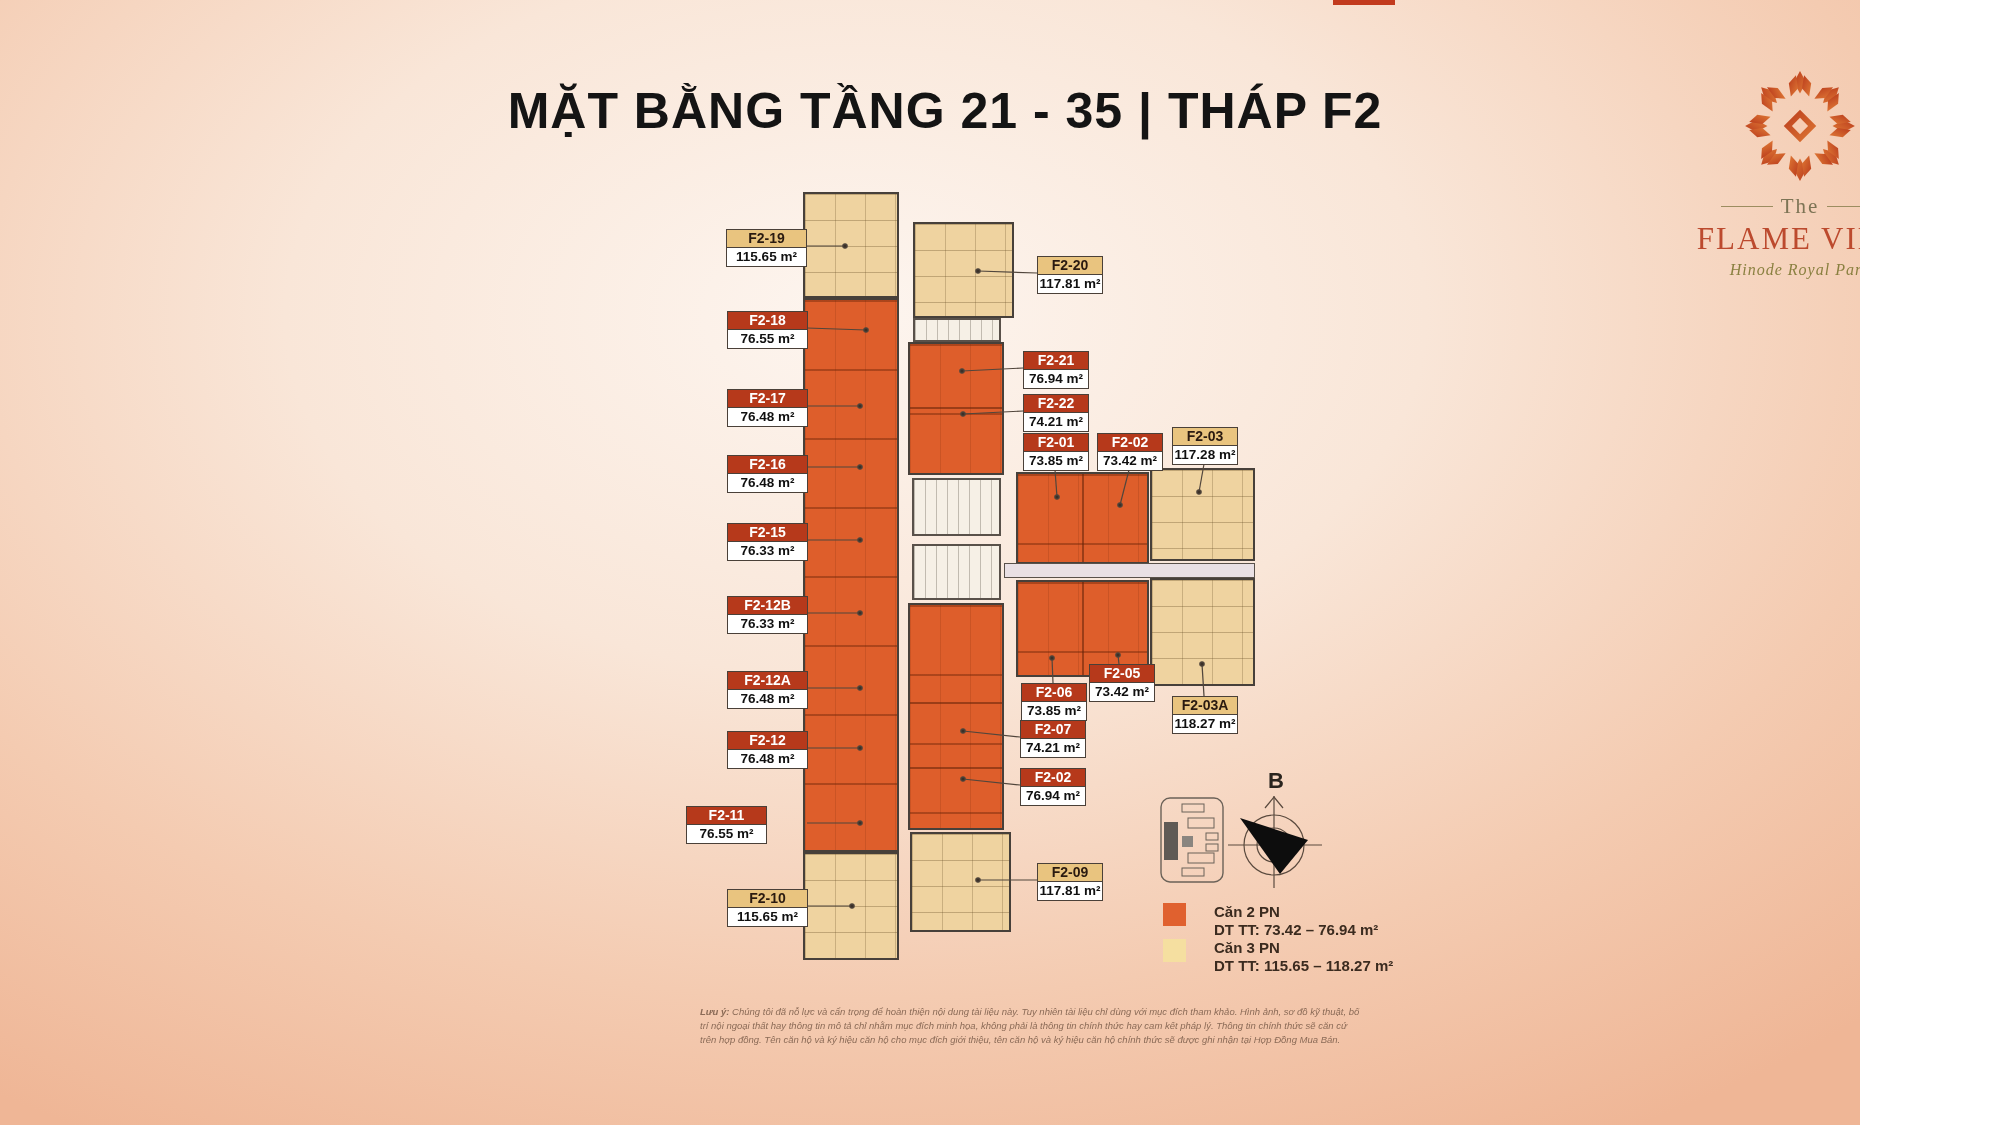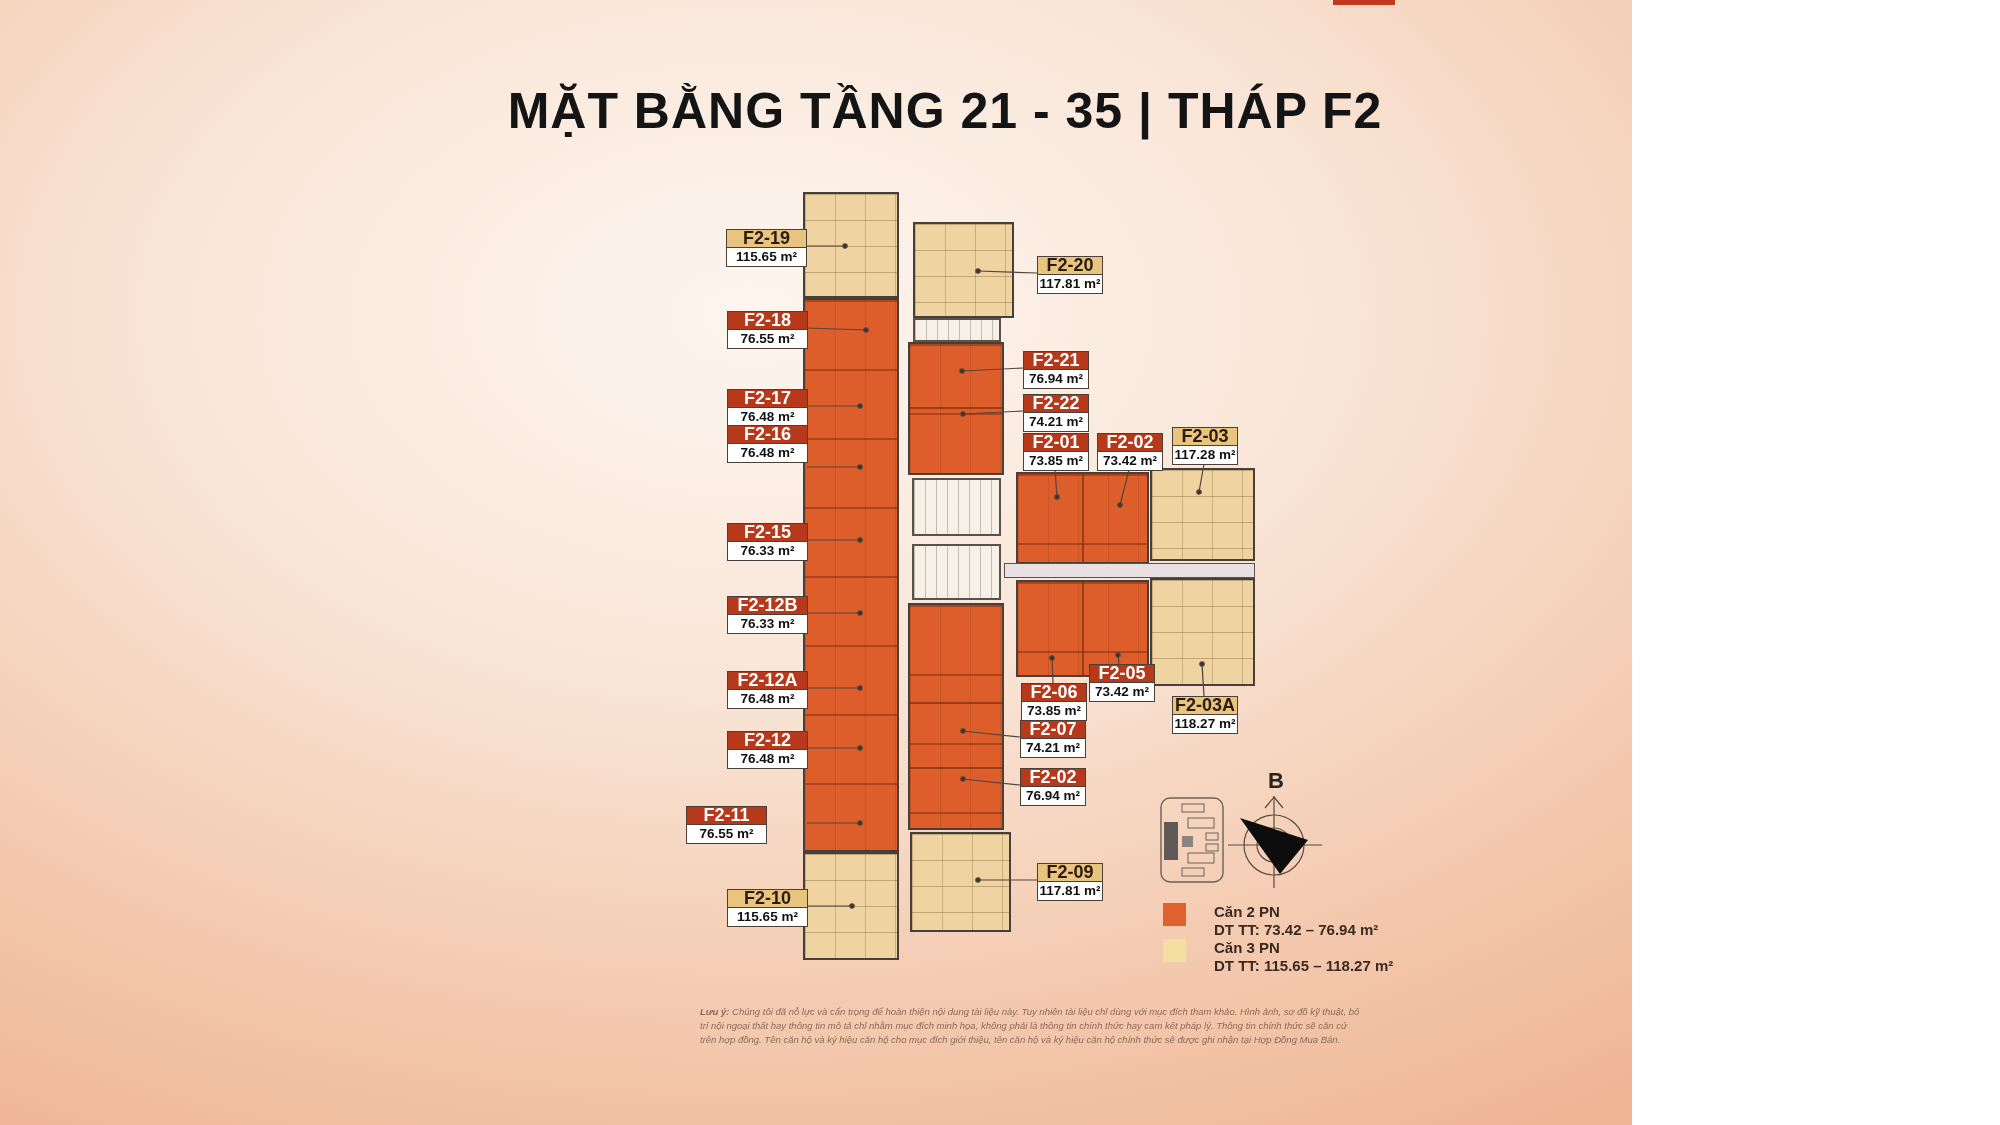--- a/index.html
+++ b/index.html
@@ -1,17 +1,17 @@
 <!DOCTYPE html>
 <html><head>
 <meta charset="utf-8">
 <style>
   html,body{margin:0;padding:0;}
   .stage{
-    position:relative;width:1632px;height:1125px;overflow:hidden;
+    position:relative;width:1860px;height:1125px;overflow:hidden;
     font-family:"Liberation Sans",sans-serif;
     background:
       radial-gradient(ellipse 1500px 950px at 46% 28%, #FDF5EF 0%, #F9E6D8 38%, #F4CBB1 72%, #EFB696 100%);
   }
   
   .title{
     position:absolute;left:0;top:82px;width:1890px;text-align:center;
     font-size:50px;font-weight:700;letter-spacing:1px;color:#141414;
   }
   
@@ -43,21 +43,21 @@
   }
   .hall{background:#E9E0E4;border:1.5px solid #59514a;}
   .vdiv{position:absolute;top:0;width:2px;height:100%;background:rgba(100,35,8,.55);}
   .hdiv{position:absolute;left:0;height:2px;width:100%;background:rgba(100,35,8,.55);}
   
   .lb{position:absolute;box-sizing:border-box;text-align:center;}
   .lb-left{width:81px;}
   .lb-mid{width:66px;}
   .lb .head{
     box-sizing:border-box;border:1px solid #4a4038;border-bottom:none;
-    font-weight:700;font-size:18px;line-height:17px;height:18px;color:#fff;background:#B6391B;
+    font-weight:700;font-size:14px;line-height:17px;height:18px;color:#fff;background:#B6391B;
   }
   .lb.t3 .head{background:#E9C47F;color:#2a1a10;}
   .lb .val{
     box-sizing:border-box;border:1px solid #4a4038;background:#fff;
     font-weight:700;font-size:13.5px;line-height:18px;height:20px;color:#101010;white-space:nowrap;
   }
   
   .legend-item{position:absolute;display:flex;gap:28px;}
   .legend-item .sw{width:23px;height:23px;flex:0 0 23px;}
   .legend-item .tx{font-size:15px;font-weight:700;color:#3b2b1f;line-height:18px;white-space:nowrap;}
@@ -223,21 +223,21 @@
     <div class="val">115.65 m²</div>
   </div>
   <div class="lb lb-left" style="left:727px;top:311px;">
     <div class="head">F2-18</div>
     <div class="val">76.55 m²</div>
   </div>
   <div class="lb lb-left" style="left:727px;top:389px;">
     <div class="head">F2-17</div>
     <div class="val">76.48 m²</div>
   </div>
-  <div class="lb lb-left" style="left:727px;top:425px;">
+  <div class="lb lb-left" style="left:727px;top:455px;">
     <div class="head">F2-16</div>
     <div class="val">76.48 m²</div>
   </div>
   <div class="lb lb-left" style="left:727px;top:523px;">
     <div class="head">F2-15</div>
     <div class="val">76.33 m²</div>
   </div>
   <div class="lb lb-left" style="left:727px;top:596px;">
     <div class="head">F2-12B</div>
     <div class="val">76.33 m²</div>

